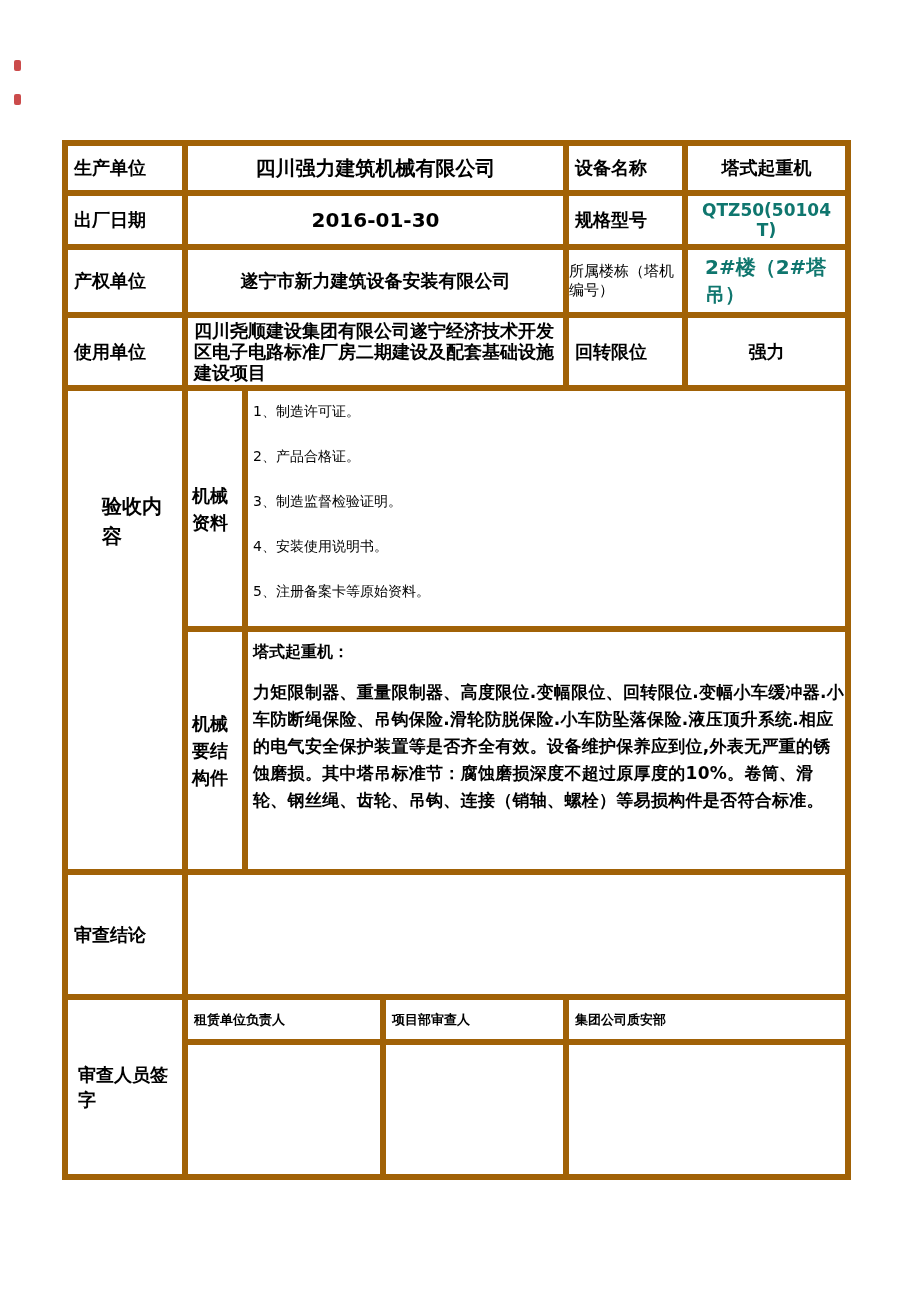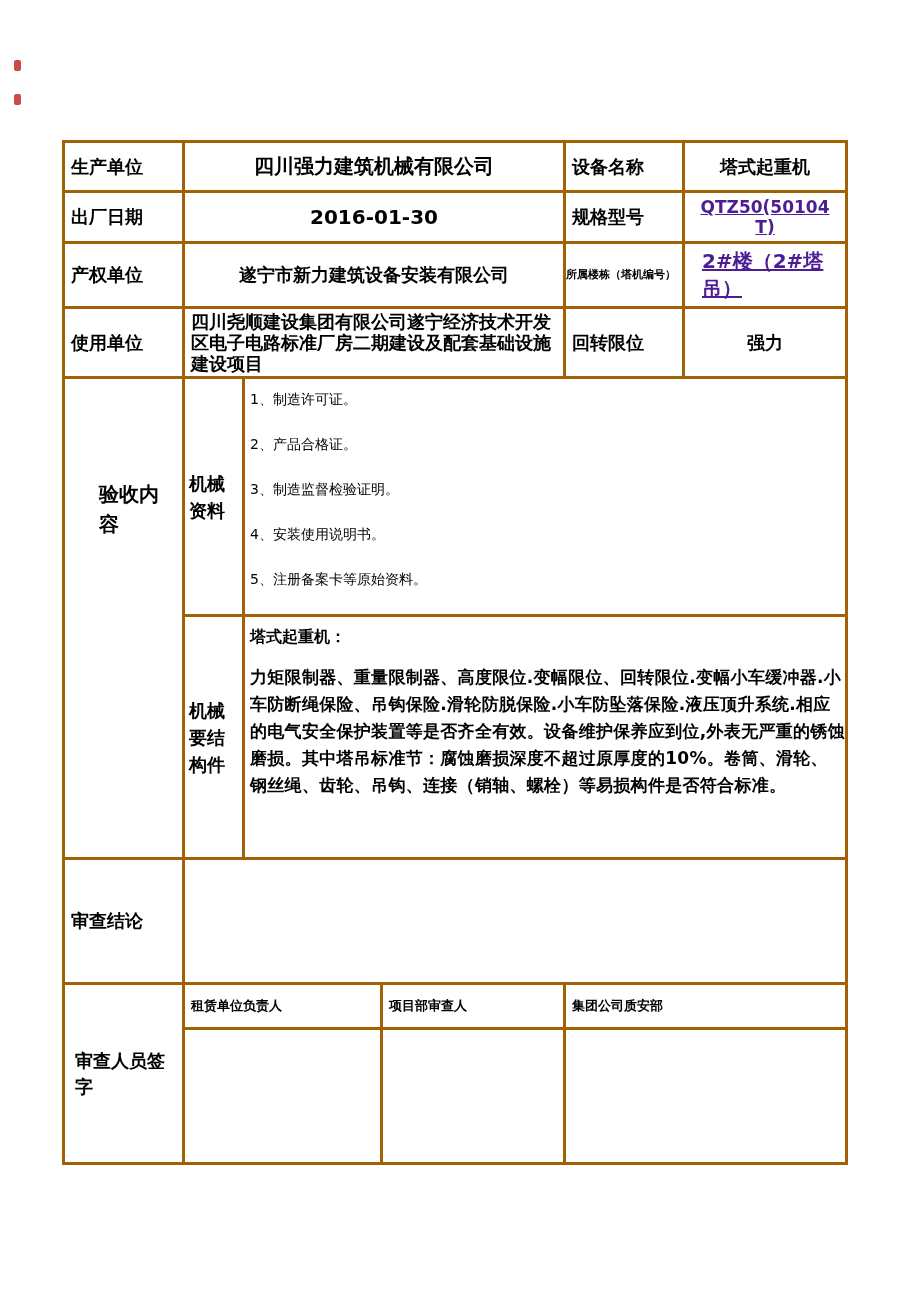--- a/index.html
+++ b/index.html
@@ -14,28 +14,28 @@
   
   .margin-mark { position:absolute; width:7px; height:11px; background:rgba(190,30,30,.8); border-radius:2px; }
   .mark-1 { left:14px; top:60px; }
   .mark-2 { left:14px; top:94px; }
 
   table.form {
     position:absolute; left:62px; top:140px; width:783px;
     border-collapse:collapse; table-layout:fixed;
     border:2px solid #000;
   }
-  td { border:3px solid #a16207; vertical-align:middle; padding:4px 6px; overflow:hidden; word-break:break-all; }
+  td { border:6px solid #a16207; vertical-align:middle; padding:4px 6px; overflow:hidden; word-break:break-all; }
 
   .lbl       { font-size:18px; font-weight:700; text-align:left; padding-left:6px; }
   .val       { font-size:20px; font-weight:700; }
   .val-sm    { font-size:18px; font-weight:600; }
   .center    { text-align:center; }
-  .blue      { color:#4c1d95;text-decoration:underline; }
-  .small-lbl { font-size:11px; font-weight:700; line-height:1.3; padding:2px 0; }
+  .blue      { color:#0f766e; }
+  .small-lbl { font-size:15px; font-weight:400; line-height:1.3; padding:2px 0; }
   .user-val  { font-size:18px; font-weight:600; line-height:21px; padding:2px 6px; text-align:left; }
 
   .section-cell { vertical-align:top; }
   .section-text { margin-top:96px; margin-left:28px; width:70px; font-size:20px; font-weight:700; line-height:1.5; }
 
   .sub-lbl { font-size:18px; font-weight:700; line-height:1.5; padding:4px 4px; text-align:left; }
 
   .list-cell { vertical-align:top; padding:10px 6px 0 5px; }
   .doc-item  { font-size:14px; font-weight:400; line-height:20px; margin:0 0 25px 0; }
 

